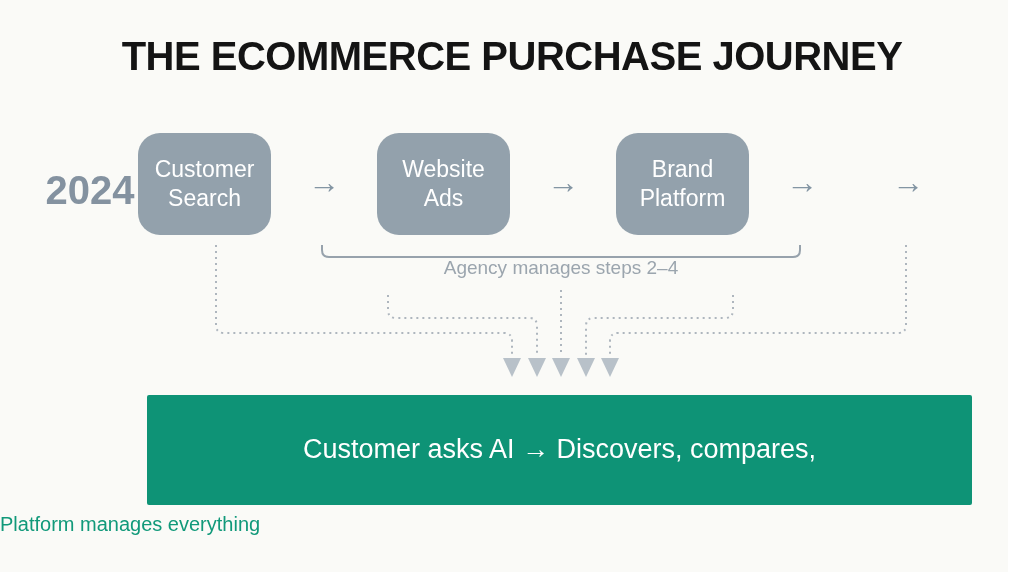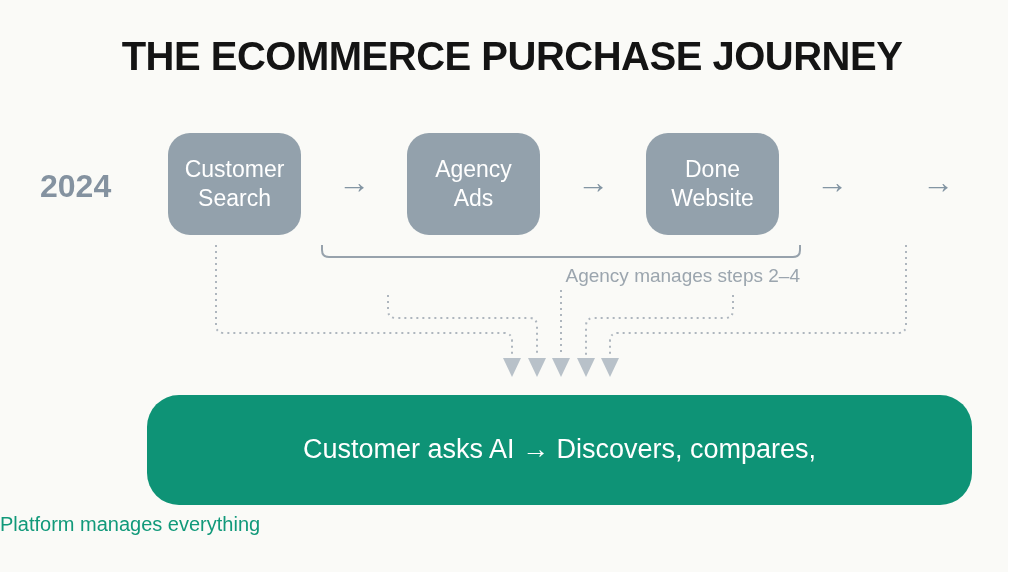--- a/index.html
+++ b/index.html
@@ -12,52 +12,52 @@
   .stage{
     position:relative; width:1008px; height:572px; overflow:hidden;
     background:var(--background);
   }
   .title{
     position:absolute; top:34px; left:0; width:1024px; margin:0;
     text-align:center; font-size:40px; font-weight:bold; letter-spacing:-0.5px;
     color:var(--title_text);
   }
   .year-label{
-    position:absolute; left:40px; width:100px; text-align:left;
-    font-size:32px; font-weight:bold;
+    position:absolute; left:40px; width:100px; text-align:center;
+    font-size:40px; font-weight:bold;
   }
   .year-2024{ top:168px; color:var(--year_2024); }
   .year-2026{ top:435px; color:var(--accent_green); }
   .steps-row{
-    position:absolute; left:168px; top:133px; width:823px; height:102px;
+    position:absolute; left:138px; top:133px; width:823px; height:102px;
     display:flex; justify-content:space-between; align-items:center;
   }
   .step-box{
     width:133px; height:102px; border-radius:22px; background:var(--step_box);
     display:flex; align-items:center; justify-content:center; box-sizing:border-box;
     padding:0 8px;
   }
   .step-label{
     color:var(--step_text); font-size:23px; line-height:1.25; text-align:center;
   }
   .flow-arrow{
     flex:1; text-align:center; font-size:32px; font-weight:bold;
     color:var(--flow_arrow); margin-top:-4px;
   }
   .connector-overlay{
     position:absolute; left:0; top:240px; width:1024px; height:152px;
     pointer-events:none;
   }
   .bracket-label{
-    position:absolute; left:322px; top:265px; width:478px; text-align:right;
+    position:absolute; left:322px; top:257px; width:478px; text-align:center;
     font-size:19px; color:var(--bracket_label_text);
   }
   .ai-box{
     position:absolute; left:147px; top:395px; width:825px; height:110px;
-    background:var(--accent_green); border-radius:32px;
+    background:var(--accent_green); border-radius:2px;
     display:flex; flex-direction:column; align-items:center; justify-content:center;
   }
   .ai-line{
     color:#FFFFFF; font-size:27px; line-height:1.33; text-align:center;
   }
   .caption{
     position:absolute; left:0; top:513px; width:1024px; text-align:left;
     font-size:20px; color:var(--caption_green);
   }
 </style>
@@ -69,25 +69,25 @@
   <h1 class="title">THE ECOMMERCE PURCHASE JOURNEY</h1>
 
   <div class="year-label year-2024">2024</div>
 
   <div class="steps-row">
     <div class="step-box">
       <span class="step-label">Customer Search</span>
     </div>
     <span class="flow-arrow">→</span>
     <div class="step-box">
-      <span class="step-label">Agency Ads</span>
+      <span class="step-label">Website Ads</span>
     </div>
     <span class="flow-arrow">→</span>
     <div class="step-box">
-      <span class="step-label">Done Website</span>
+      <span class="step-label">Brand Platform</span>
     </div>
     <span class="flow-arrow">→</span>
     <span class="flow-arrow">→</span>
   </div>
 
   <svg class="connector-overlay" viewBox="0 0 1024 152" xmlns="http://www.w3.org/2000/svg">
 
     <path d="M322,5 V10 Q322,17 329,17 H793 Q800,17 800,10 V5" fill="none" stroke="var(--bracket)" stroke-width="2"></path>
 
     <path d="M216,5 V85 Q216,93 224,93 H504 Q512,93 512,101 V116" fill="none" stroke="var(--dotted_line)" stroke-width="2" stroke-dasharray="2 4"></path>

